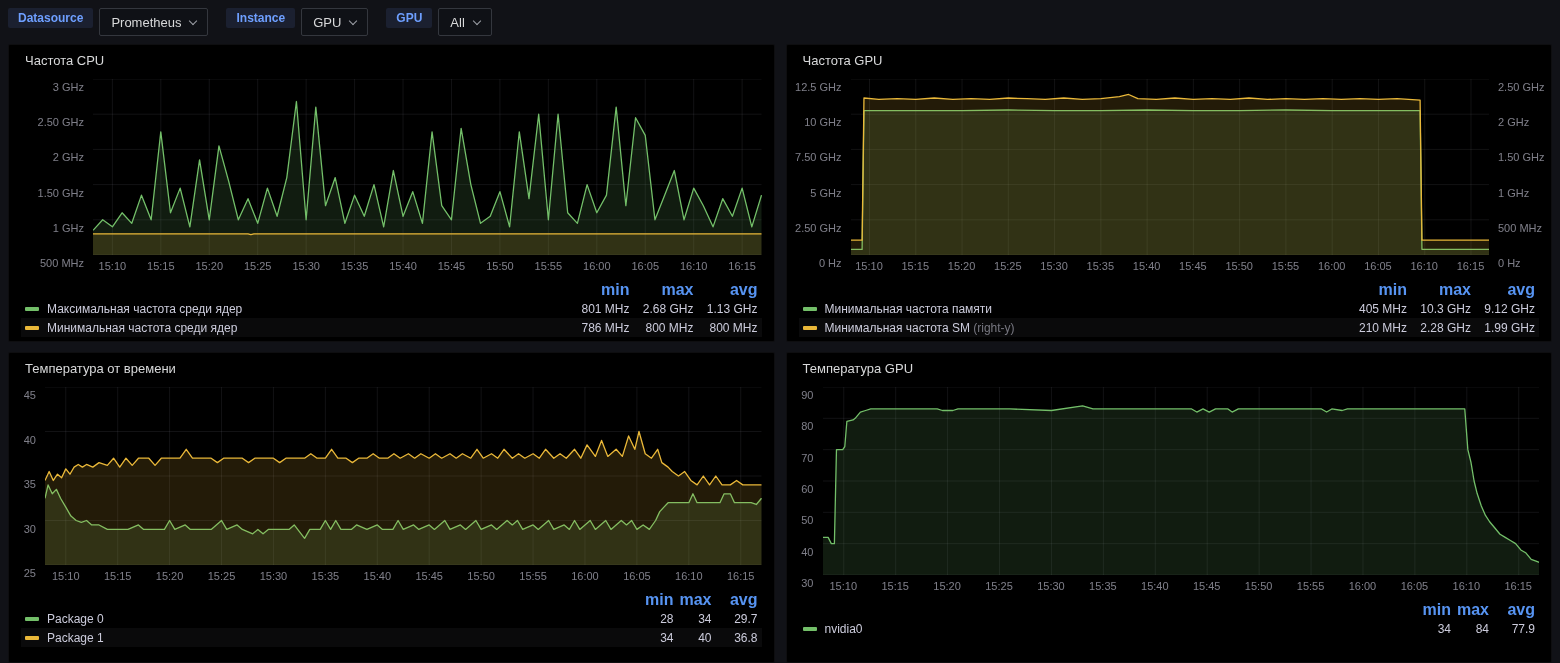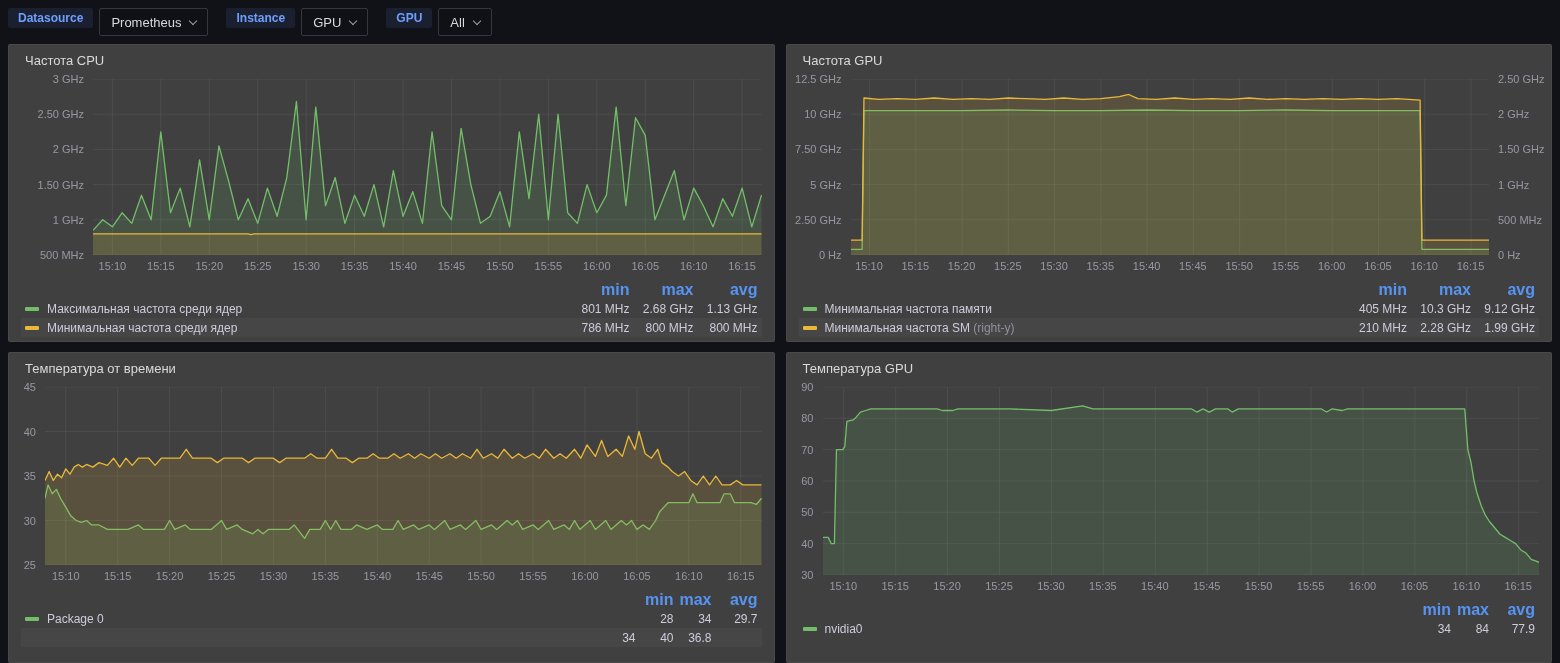--- a/index.html
+++ b/index.html
@@ -23,27 +23,27 @@
     border-radius: 2px; cursor: pointer; font-family: inherit;
   }
   .chev {
     width: 6px; height: 6px; border-right: 1.4px solid #9da0a7; border-bottom: 1.4px solid #9da0a7;
     transform: rotate(45deg); margin: -3px 0 0 9px; display: inline-block;
   }
 
   
   .grid { display: grid; grid-template-columns: 1fr 1fr; grid-template-rows: 298px 311px; gap: 10px 11px; }
   .panel {
-    background: #404040; border: 1px solid rgba(204,204,220,0.07); border-radius: 2px;
+    background: #000000; border: 1px solid rgba(204,204,220,0.07); border-radius: 2px;
     display: flex; flex-direction: column; overflow: hidden;
   }
   .panel-title { font-size: 13px; font-weight: 500; padding: 8px 16px 5px; color: #d8d9da; cursor: pointer; }
 
   .chart-row { display: flex; padding-top: 6px; }
-  .yaxis { position: relative; height: var(--ph); flex: none; }
+  .yaxis { position: relative; height: var(--ph); flex: none; margin-top: 8px; }
   .ylab {
     position: absolute; right: 9px; transform: translateY(-50%); font-size: 11px;
     color: rgba(204,204,220,0.62); white-space: nowrap;
   }
   .yaxis.r .ylab { left: 9px; right: auto; }
   .plot-col { flex: 1; min-width: 0; text-align: right; }
   .plot-area { position: relative; height: var(--ph); cursor: crosshair; }
   .plot-area svg { position: absolute; inset: 0; width: 100%; height: 100%; display: block; }
   .xlabels { position: relative; height: 17px; margin-top: 5px; }
   .xlab {
@@ -333,20 +333,21 @@
             <span>max</span>
             <span>avg</span>
           </div>
           <div class="lrow">
             <span><span class="sw" style="background: rgb(115, 191, 105);"></span><span class="sname">Package 0</span></span>
             <span class="num">28</span>
             <span class="num">34</span>
             <span class="num">29.7</span>
           </div>
           <div class="lrow stripe">
+            <span><span class="sw" style="background: rgb(234, 184, 57);"></span><span class="sname">Package 1</span></span>
             <span class="num">34</span>
             <span class="num">40</span>
             <span class="num">36.8</span>
           </div>
         </div>
     </section>
 
     <section class="panel p3">
       <header class="panel-title">Температура GPU</header>
       <div class="chart-row">

